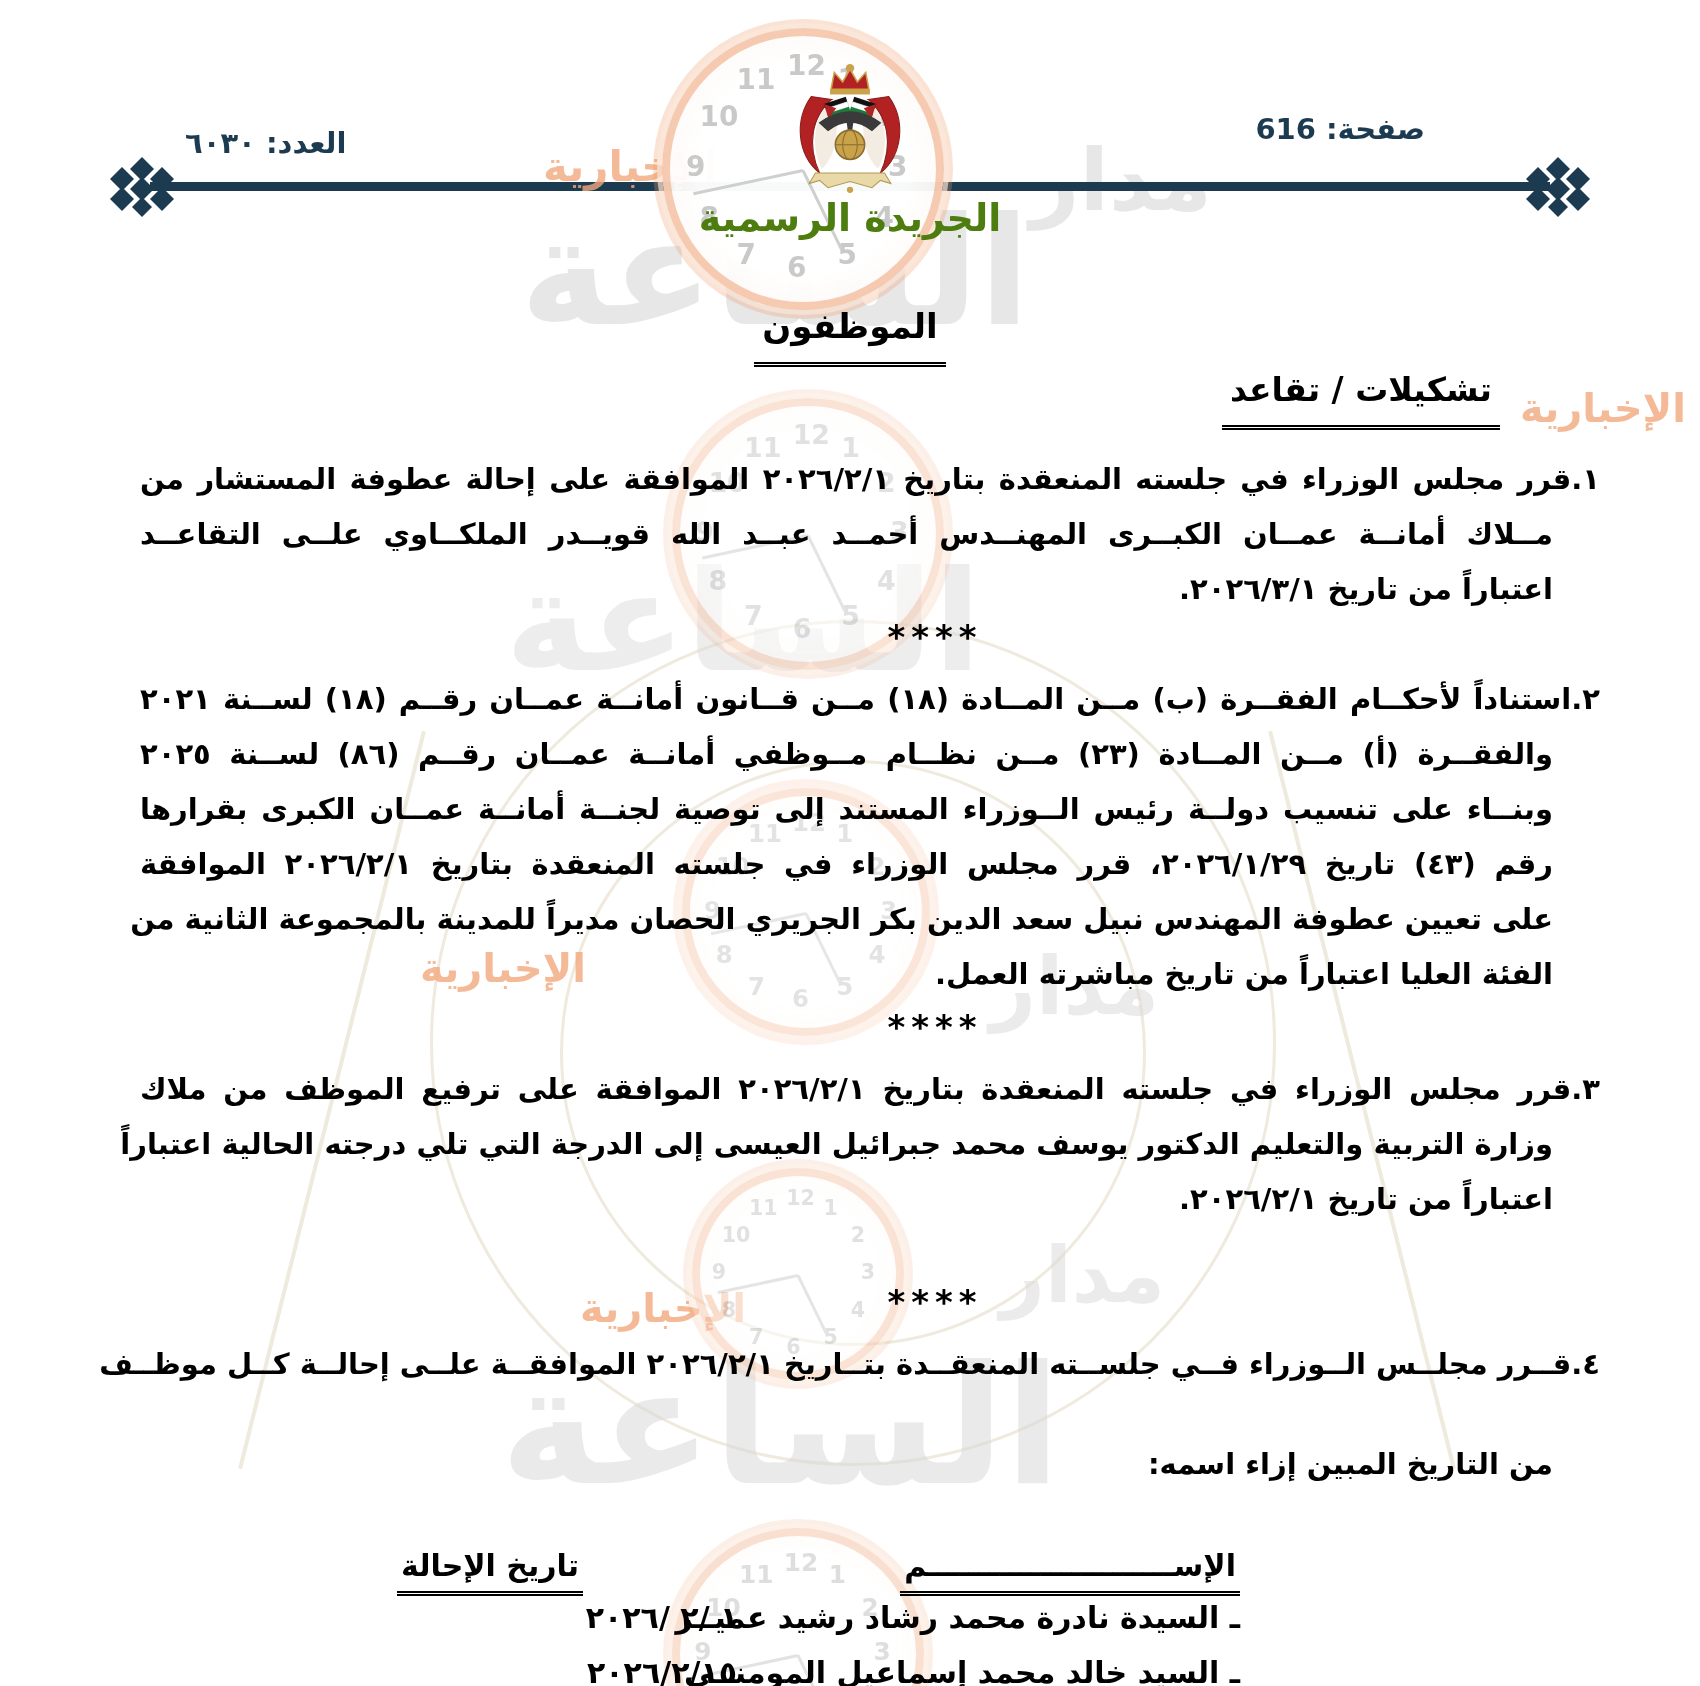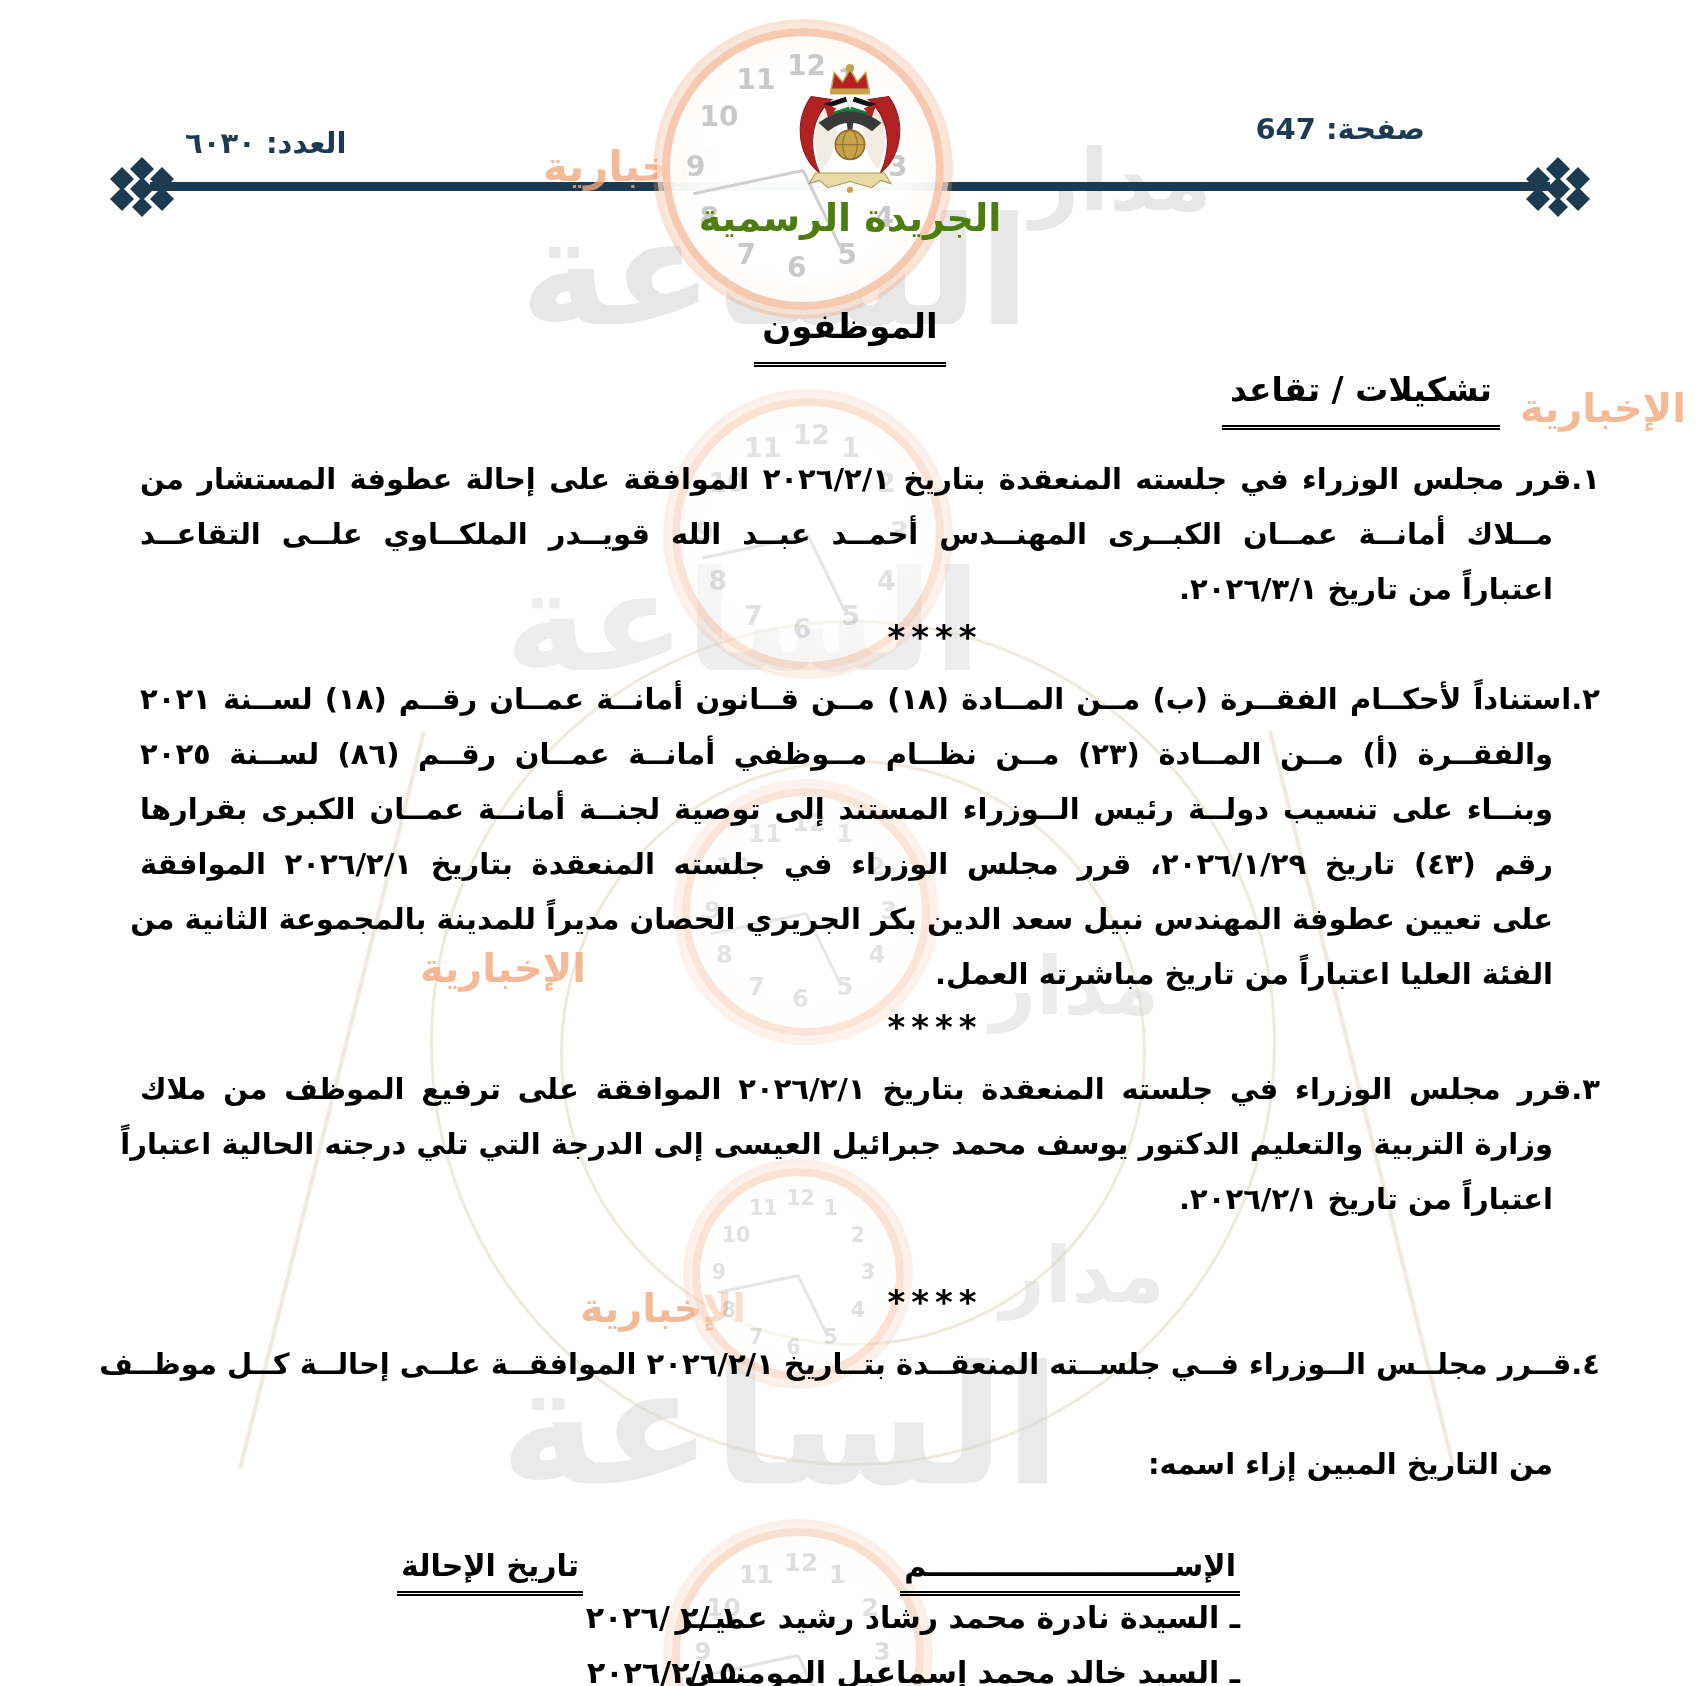--- a/index.html
+++ b/index.html
@@ -132,21 +132,21 @@
       <span class="num" style="left: 148.68px; top: 23.8148px; font-size: 24.78px;">1</span>
       <span class="num" style="left: 181.505px; top: 56.64px; font-size: 24.78px;">2</span>
       <span class="num" style="left: 193.52px; top: 101.48px; font-size: 24.78px;">3</span>
       <span class="num" style="left: 181.505px; top: 146.32px; font-size: 24.78px;">4</span>
       <span class="num" style="left: 26.1748px; top: 146.32px; font-size: 24.78px;">8</span>
       <span class="num" style="left: 14.16px; top: 101.48px; font-size: 24.78px;">9</span>
       <span class="num" style="left: 26.1748px; top: 56.64px; font-size: 24.78px;">10</span>
       <span class="num" style="left: 59px; top: 23.8148px; font-size: 24.78px;">11</span>
     </div>
 
-  <div class="hdr-label" style="right:275px; top:112px;">صفحة: 647</div>
+  <div class="hdr-label" style="right:275px; top:112px;">صفحة: 616</div>
   <div class="hdr-label" style="left:185px; top:126px;">العدد: ٦٠٣٠</div>
 
   <div class="rule"></div>
   <svg class="rule-end" style="right:108px;" width="68" height="64" viewBox="0 0 68 64">
     <g fill="#1d3b50">
       <path d="M34 2 l12 12 -12 12 -12 -12z"></path>
         <path d="M14 12 l12 12 -12 12 -12 -12z"></path>
         <path d="M54 12 l12 12 -12 12 -12 -12z"></path>
       <path d="M34 22 l12 12 -12 12 -12 -12z"></path>
         <path d="M14 32 l12 12 -12 12 -12 -12z"></path>

